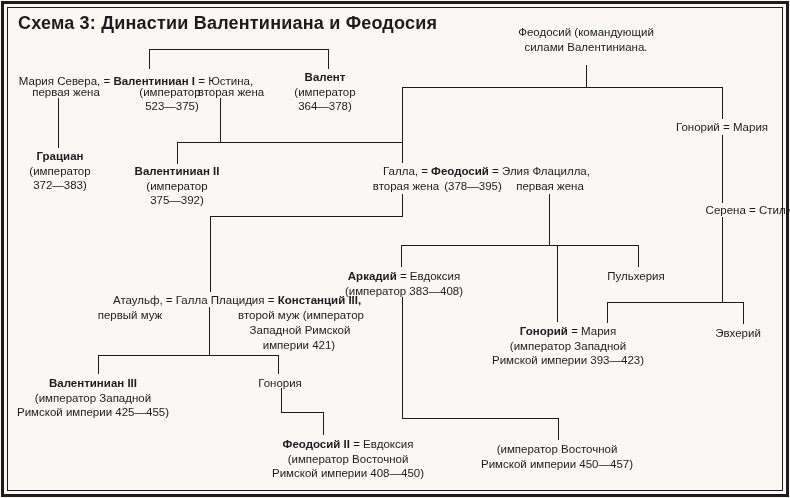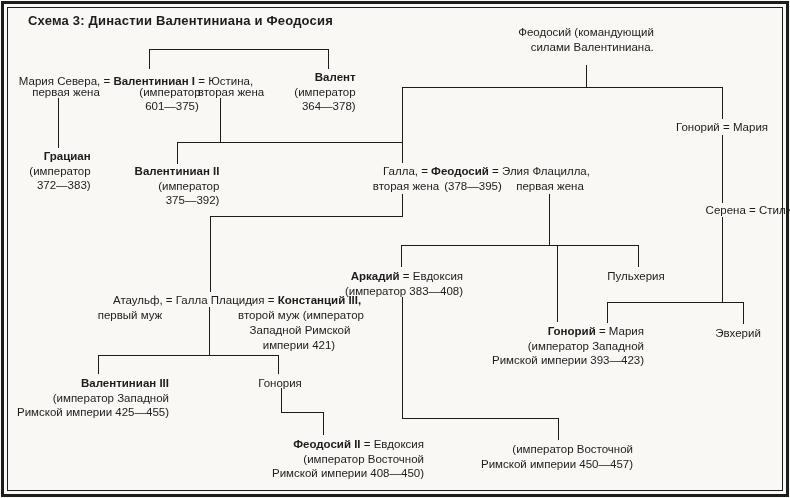--- a/index.html
+++ b/index.html
@@ -5,24 +5,24 @@
   html,body { margin:0; padding:0; background:#e9e8e5; }
   .canvas {
     position:relative; width:790px; height:498px;
     background:var(--paper,#f9f8f5);
     font-family:"Liberation Sans", sans-serif;
     color:var(--ink,#1c1c1c);
     overflow:hidden;
   }
   .frame-outer { position:absolute; inset:1px; border:3px solid var(--ink,#1c1c1c); pointer-events:none; }
   .frame-inner { position:absolute; inset:7px; border:1px solid var(--ink,#1c1c1c); pointer-events:none; }
-  .title { position:absolute; font-size:13px; font-weight:bold; white-space:nowrap; letter-spacing:.2px;margin-left:10px; }
+  .title { position:absolute; font-size:18px; font-weight:bold; white-space:nowrap; letter-spacing:.2px; }
   .ln { position:absolute; background:var(--ink,#1c1c1c); }
   .lbl { position:absolute; font-size:11.5px; line-height:14.5px; white-space:nowrap; }
-  .c { transform:translateX(-50%); text-align:right; }
+  .c { transform:translateX(-50%); text-align:center; }
   .b { font-weight:bold; }
 </style>
 </head>
 <body>
 
 <div class="canvas">
   <div class="frame-outer"></div>
   <div class="frame-inner"></div>
 
   <div class="title" style="left:18px;top:13px">Схема 3: Династии Валентиниана и Феодосия</div>
@@ -64,21 +64,21 @@
   <div class="ln" style="left:558px;top:418px;width:1px;height:22px"></div>
 
   <div class="lbl c" style="left:136px;top:74px">
     <span>Мария Севера, =</span>
     <span class="b">Валентиниан I</span>
     <span>= Юстина,</span>
   </div>
   <div class="lbl c" style="left:66px;top:85px">первая жена</div>
   <div class="lbl c" style="left:170px;top:85px">(император</div>
   <div class="lbl c" style="left:231px;top:85px">вторая жена</div>
-  <div class="lbl c" style="left:172px;top:99px">601—375)</div>
+  <div class="lbl c" style="left:172px;top:99px">523—375)</div>
 
   <div class="lbl c" style="left:325px;top:70px">
     <div class="b">Валент</div>
     <div>(император</div>
     <div>364—378)</div>
   </div>
 
   <div class="lbl c" style="left:586px;top:25px">
     <div>Феодосий (командующий</div>
     <div>силами Валентиниана.</div>

